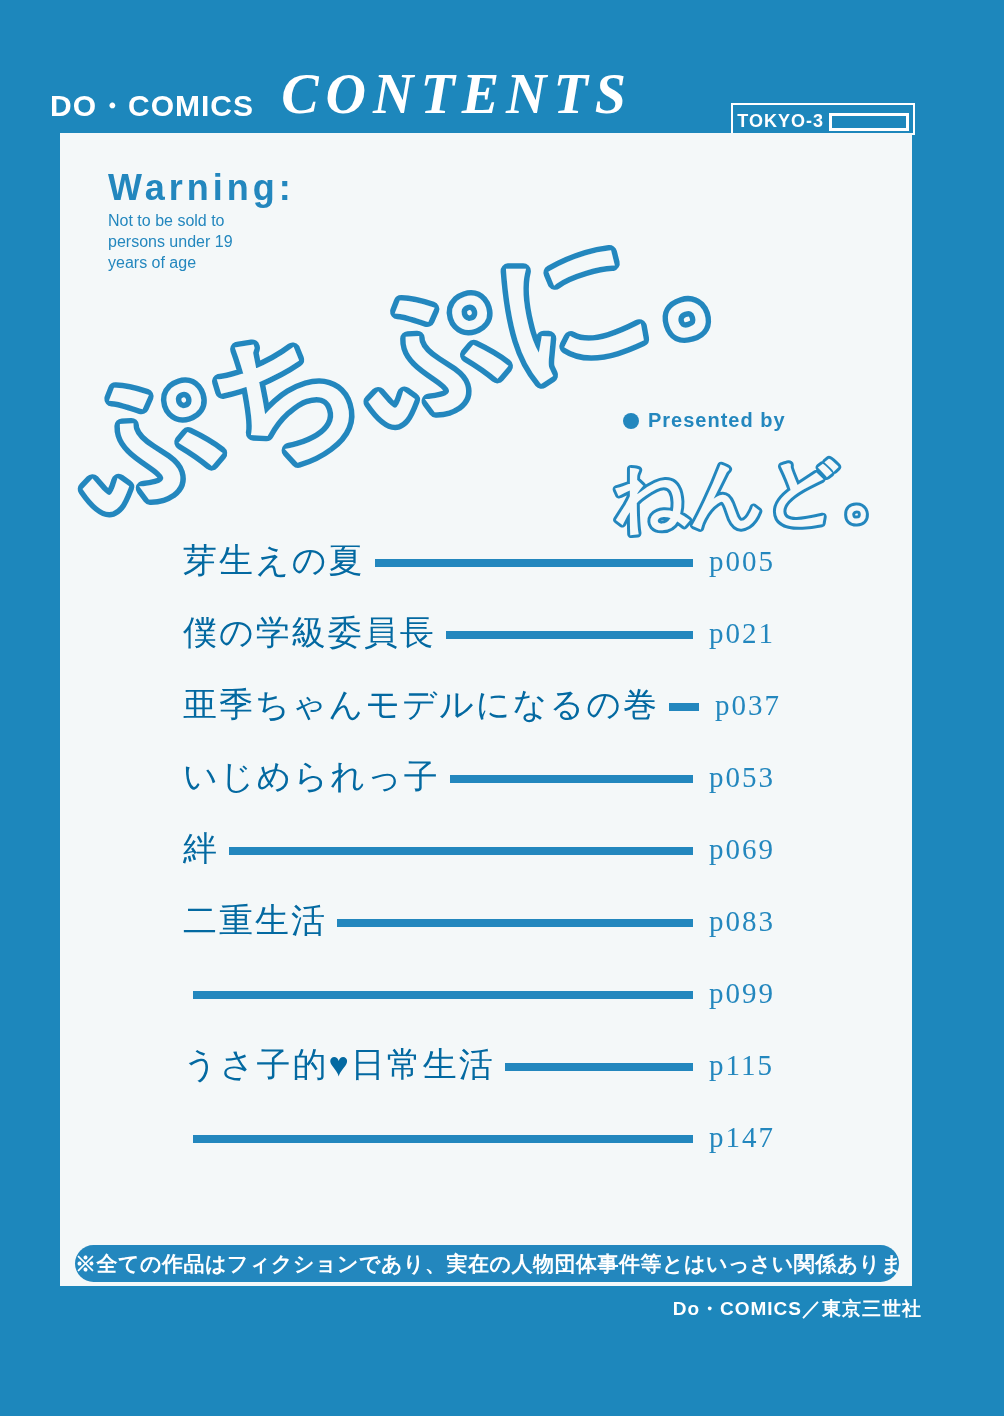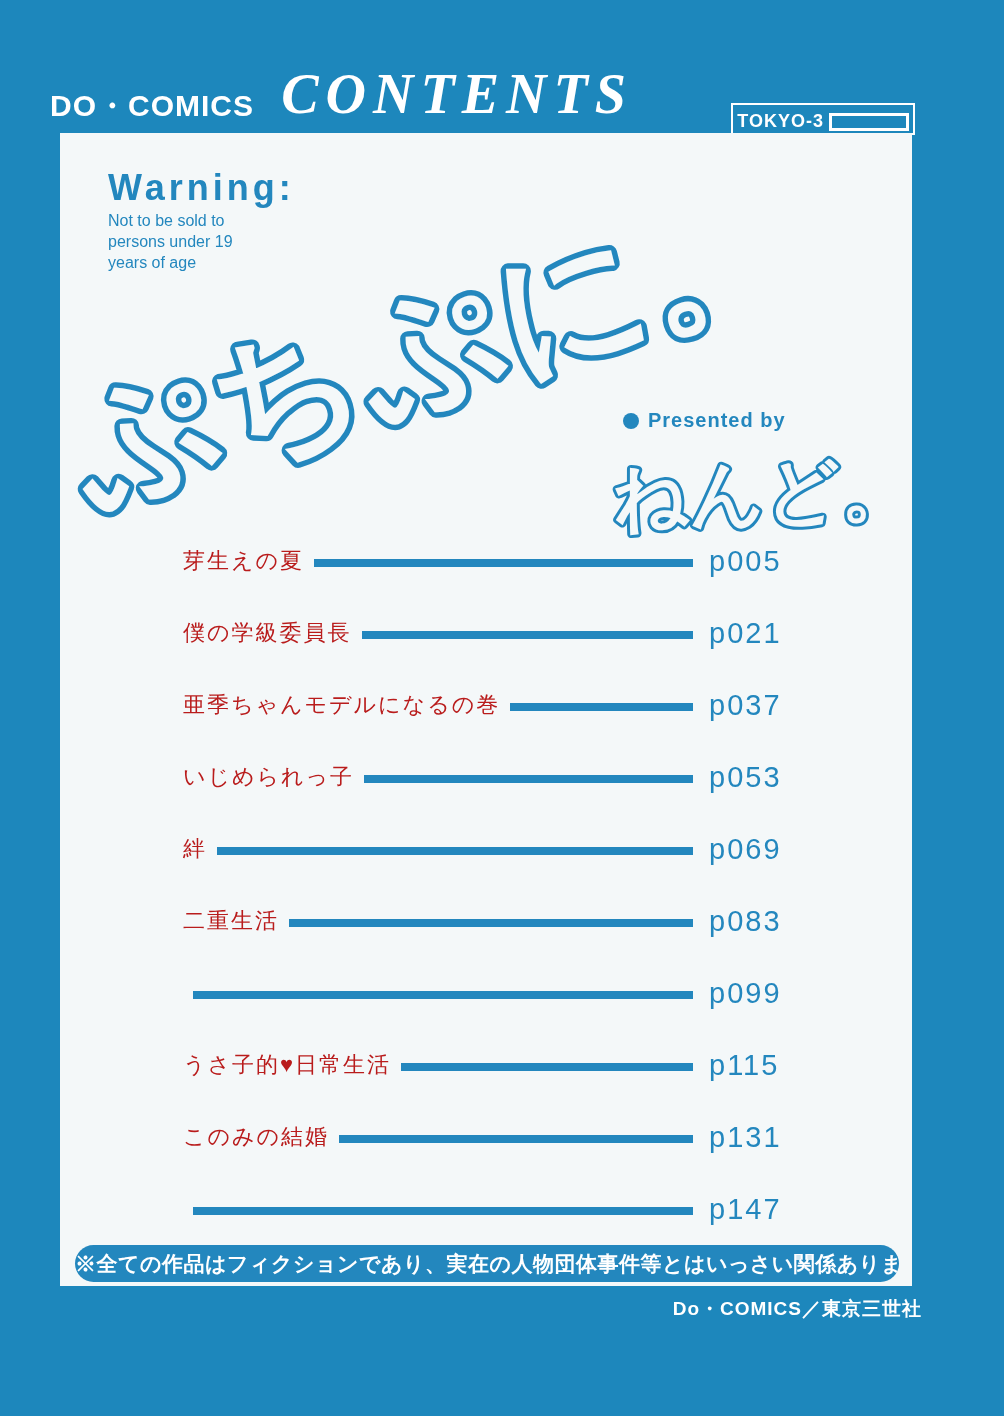--- a/index.html
+++ b/index.html
@@ -71,31 +71,31 @@
     background:#2387be;margin-right:9px;
   }
   .nendo-svg{position:absolute;left:548px;top:298px;z-index:2;}
   
   .toc{position:absolute;left:123px;top:408px;width:608px;z-index:3;}
   .toc-row{
     display:flex;align-items:center;
     height:40px;margin-bottom:32px;
   }
   .toc-title{
-    color:#b91c1c;font-size:22px;letter-spacing:2px;
+    color:#0369a1;font-size:34px;letter-spacing:2px;
     white-space:nowrap;font-weight:500;
   }
   .toc-line{
     flex:1;height:8px;background:#2387be;
     margin:4px 16px 0 10px;min-width:30px;
   }
   .toc-page{
     color:#2387be;font-size:29px;letter-spacing:2px;
     white-space:nowrap;font-weight:500;
-    width:82px;text-align:left;
+    width:82px;text-align:left;font-family:Liberation Serif, serif;
   }
   
   .disclaimer{
     position:absolute;left:15px;right:13px;top:1112px;height:37px;
     background:#2387be;border-radius:19px;
     color:#ffffff;font-size:21px;font-weight:bold;
     text-align:center;line-height:38px;letter-spacing:0.5px;
     white-space:nowrap;overflow:hidden;
   }
   
@@ -179,25 +179,20 @@
     <span class="toc-line"></span>
     <span class="toc-page">p099</span>
   </div>
 
   <div class="toc-row">
     <span class="toc-title">うさ子的♥日常生活</span>
     <span class="toc-line"></span>
     <span class="toc-page">p115</span>
   </div>
 
-  <div class="toc-row">
-    <span class="toc-title">このみの結婚</span>
-    <span class="toc-line"></span>
-    <span class="toc-page">p131</span>
-  </div>
 
   <div class="toc-row">
     <span class="toc-line"></span>
     <span class="toc-page">p147</span>
   </div>
 </div>
 
     <div class="disclaimer">※全ての作品はフィクションであり、実在の人物団体事件等とはいっさい関係ありません。</div>
   </div>
 

